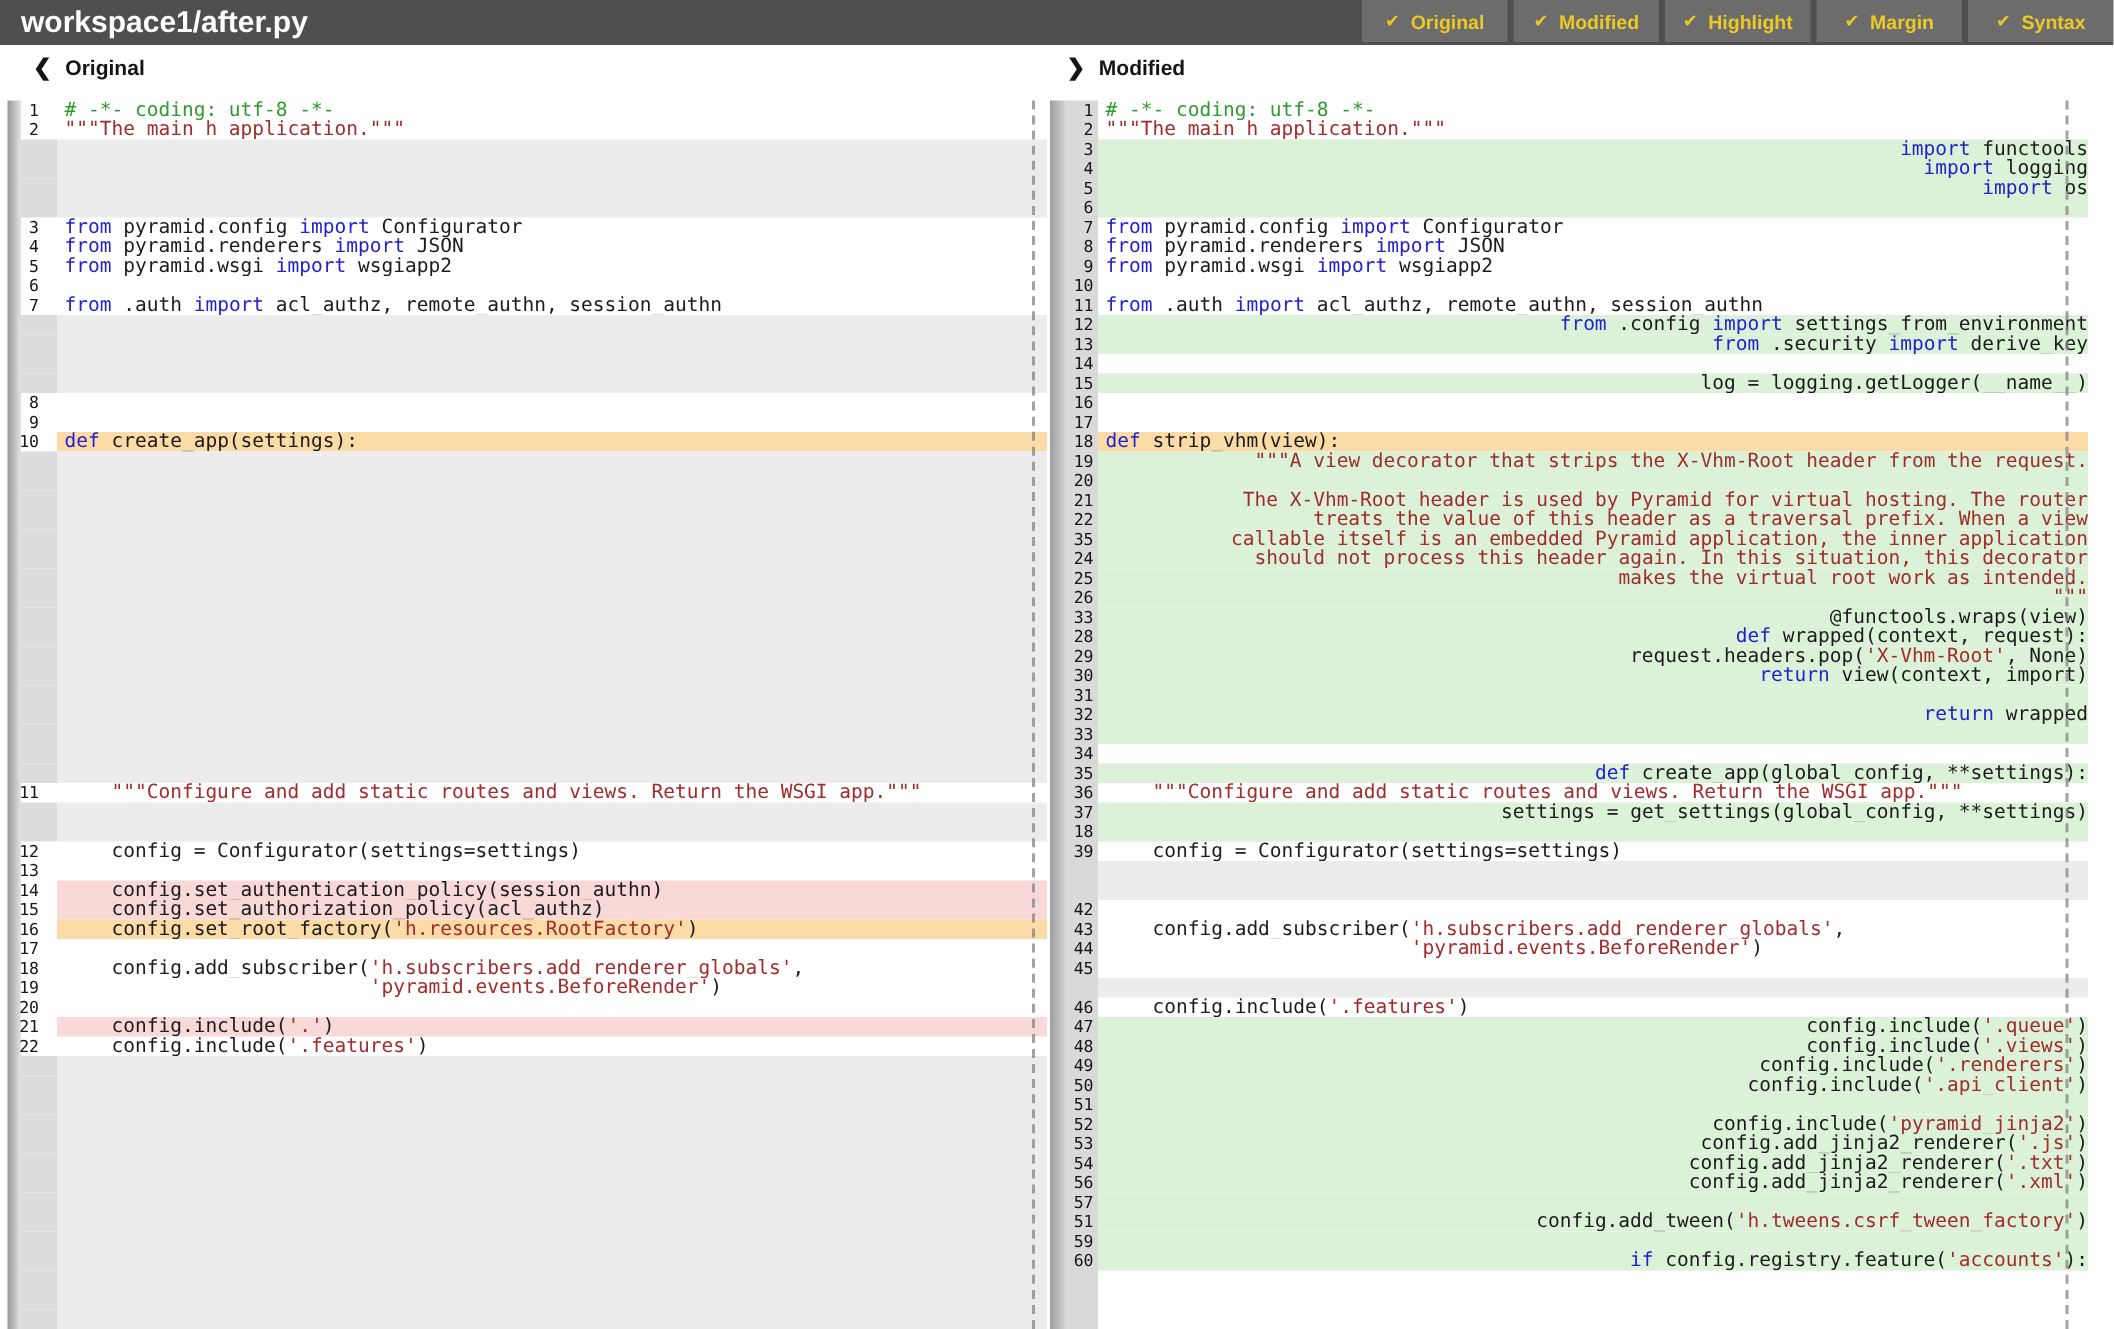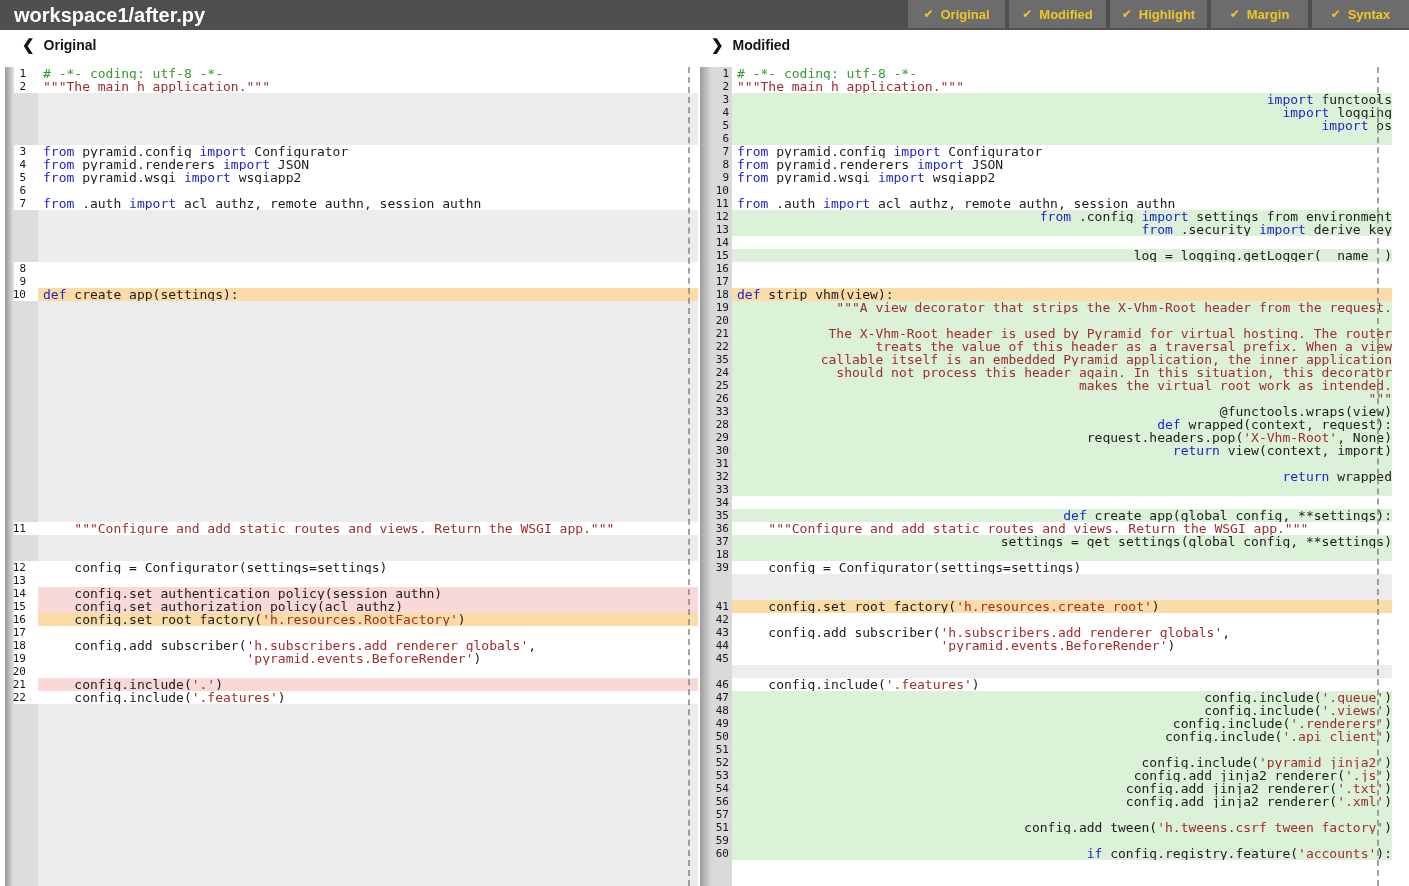--- a/index.html
+++ b/index.html
@@ -639,25 +639,20 @@
       <div class="row filler">
         <span class="num"></span>
         <span class="gap"></span>
         <span class="code"></span>
       </div>
       <div class="row filler">
         <span class="num"></span>
         <span class="gap"></span>
         <span class="code"></span>
       </div>
-      <div class="row chg">
-        <span class="num">41</span>
-        <span class="gap"></span>
-        <span class="code"><span class="p">    config.set_root_factory(</span><span class="s">'h.resources.create_root'</span><span class="p">)</span></span>
-      </div>
       <div class="row">
         <span class="num">42</span>
         <span class="gap"></span>
         <span class="code"></span>
       </div>
       <div class="row">
         <span class="num">43</span>
         <span class="gap"></span>
         <span class="code"><span class="p">    config.add_subscriber(</span><span class="s">'h.subscribers.add_renderer_globals'</span><span class="p">,</span></span>
       </div>

